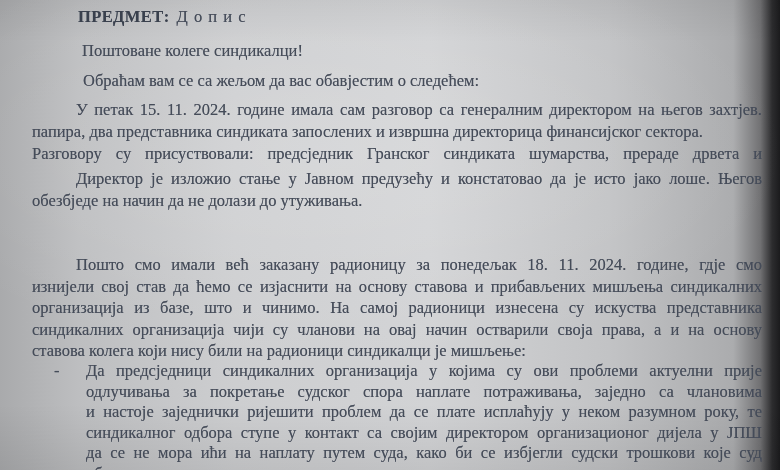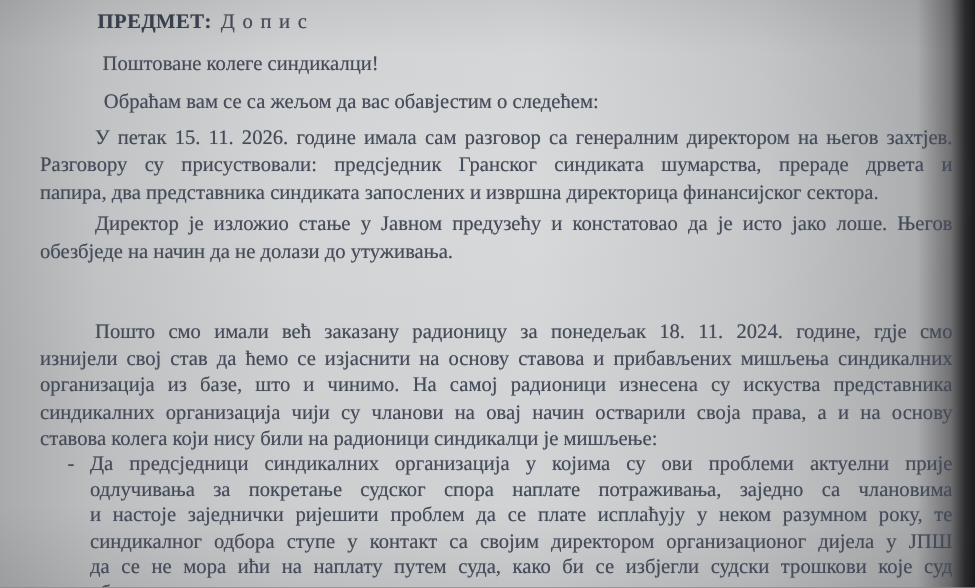--- a/index.html
+++ b/index.html
@@ -71,41 +71,42 @@
     left: 22px;
     top: 0;
     line-height: 20.5px;
   }
   .bullet .blines { margin-left: 40px; }
   .bullet .ln {
     line-height: 20.5px;
     height: 20.5px;
     text-align: justify;
     text-align-last: justify;
+    margin-left: 14px;
   }
   .bullet .ln.last { text-align-last: left; }
 </style>
 </head>
 <body>
 
 <div class="photo">
   <div class="content">
 
     <div class="tline subject">
       <span class="lbl">ПРЕДМЕТ:</span><span class="val">Д о п и с</span>
     </div>
 
     <div class="tline salutation">Поштоване колеге синдикалци!</div>
 
     <div class="tline intro">Обраћам вам се са жељом да вас обавјестим о следећем:</div>
 
     <div class="para p0">
-        <div class="ln first">У петак 15. 11. 2026. године имала сам разговор са генералним директором на његов захтјев.</div>
+        <div class="ln first">У петак 15. 11. 2024. године имала сам разговор са генералним директором на његов захтјев.</div>
+        <div class="ln last">папира,  два представника синдиката запослених и извршна директорица финансијског сектора.</div>
         <div class="ln">Разговору су присуствовали: предсједник Гранског синдиката шумарства, прераде дрвета и</div>
-        <div class="ln last">папира,  два представника синдиката запослених и извршна директорица финансијског сектора.</div>
       </div>
     <div class="para p1">
         <div class="ln first">Директор је изложио стање у Јавном предузећу и констатовао да је исто јако лоше. Његов</div>
         <div class="ln last">обезбједе на начин да не долази до утуживања.</div>
       </div>
     <div class="para p2">
         <div class="ln first">Пошто смо имали већ заказану радионицу за понедељак 18. 11. 2024. године, гдје смо</div>
         <div class="ln">изнијели свој став да ћемо се изјаснити на основу ставова и прибављених мишљења синдикалних</div>
         <div class="ln">организација из базе, што и чинимо. На самој радионици изнесена су искуства представника</div>
         <div class="ln">синдикалних организација чији су чланови на овај начин остварили своја права, а и на основу</div>

